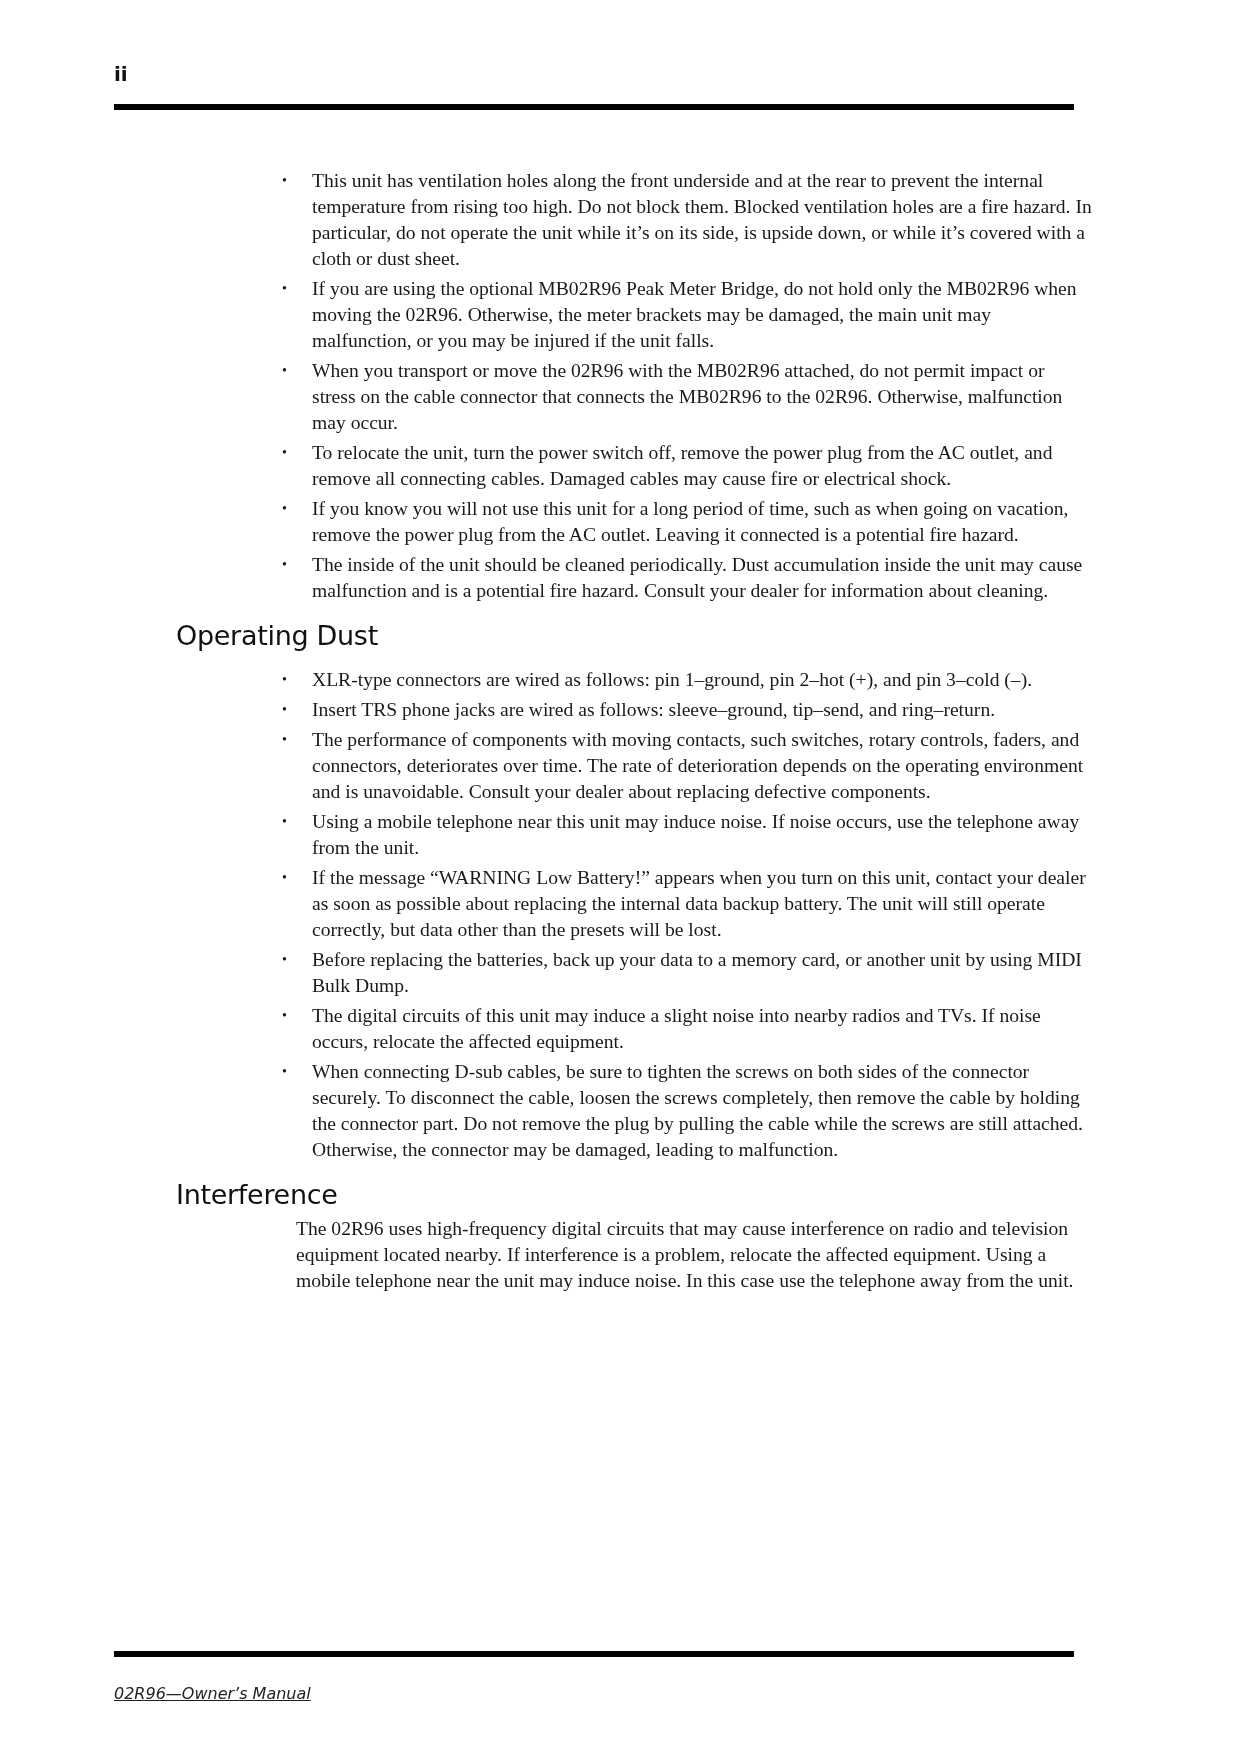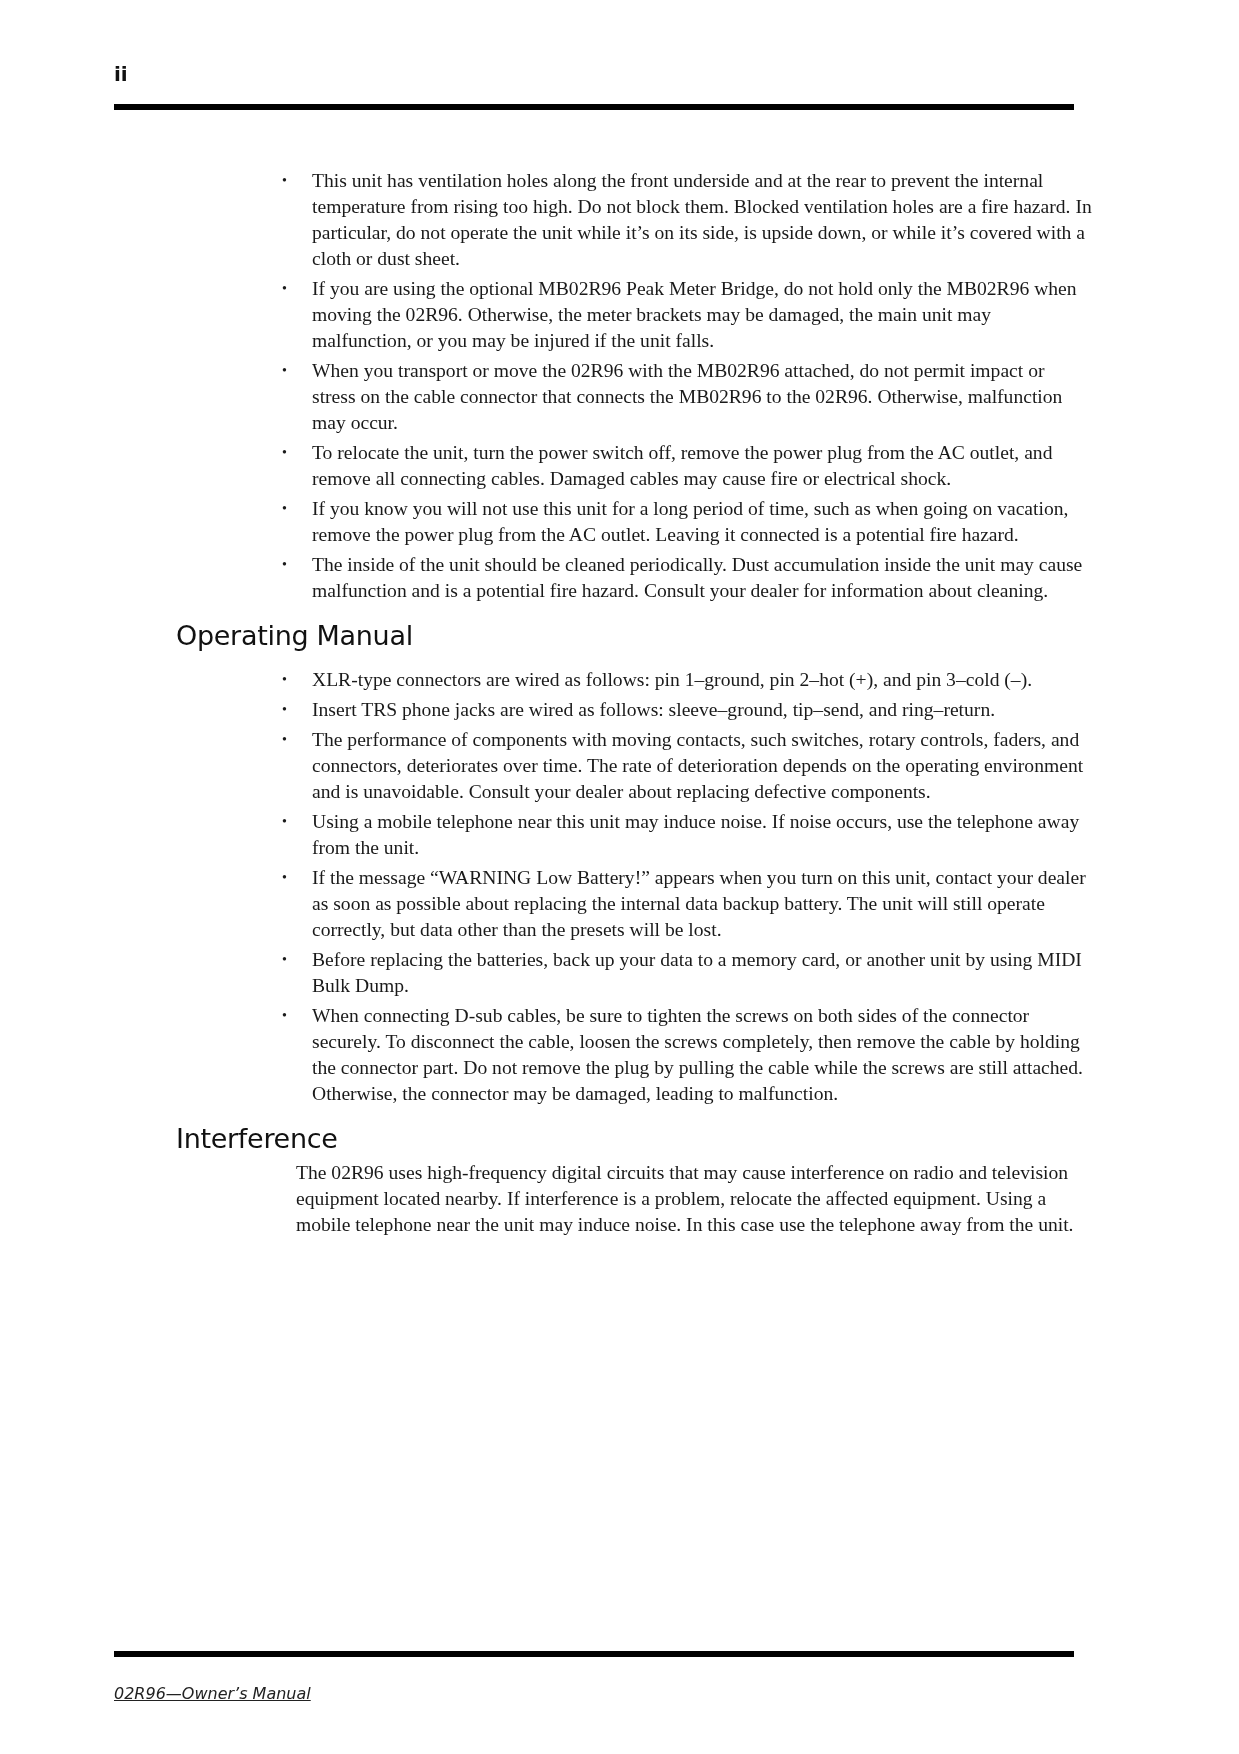--- a/index.html
+++ b/index.html
@@ -24,28 +24,29 @@
 <div class="content">
   <ul class="bullets">
     <li>This unit has ventilation holes along the front underside and at the rear to prevent the internal temperature from rising too high. Do not block them. Blocked ventilation holes are a fire hazard. In particular, do not operate the unit while it’s on its side, is upside down, or while it’s covered with a cloth or dust sheet.</li>
     <li>If you are using the optional MB02R96 Peak Meter Bridge, do not hold only the MB02R96 when moving the 02R96. Otherwise, the meter brackets may be damaged, the main unit may malfunction, or you may be injured if the unit falls.</li>
     <li>When you transport or move the 02R96 with the MB02R96 attached, do not permit impact or stress on the cable connector that connects the MB02R96 to the 02R96. Otherwise, malfunction may occur.</li>
     <li>To relocate the unit, turn the power switch off, remove the power plug from the AC outlet, and remove all connecting cables. Damaged cables may cause fire or electrical shock.</li>
     <li>If you know you will not use this unit for a long period of time, such as when going on vacation, remove the power plug from the AC outlet. Leaving it connected is a potential fire hazard.</li>
     <li>The inside of the unit should be cleaned periodically. Dust accumulation inside the unit may cause malfunction and is a potential fire hazard. Consult your dealer for information about cleaning.</li>
   </ul>
 
-  <h2 class="heading">Operating Manual</h2>
+  <h2 class="heading">Operating Dust</h2>
   <ul class="bullets">
     <li>XLR-type connectors are wired as follows: pin 1–ground, pin 2–hot (+), and pin 3–cold (–).</li>
     <li>Insert TRS phone jacks are wired as follows: sleeve–ground, tip–send, and ring–return.</li>
     <li>The performance of components with moving contacts, such switches, rotary controls, faders, and connectors, deteriorates over time. The rate of deterioration depends on the operating environment and is unavoidable. Consult your dealer about replacing defective components.</li>
     <li>Using a mobile telephone near this unit may induce noise. If noise occurs, use the telephone away from the unit.</li>
     <li>If the message “WARNING Low Battery!” appears when you turn on this unit, contact your dealer as soon as possible about replacing the internal data backup battery. The unit will still operate correctly, but data other than the presets will be lost.</li>
     <li>Before replacing the batteries, back up your data to a memory card, or another unit by using MIDI Bulk Dump.</li>
+    <li>The digital circuits of this unit may induce a slight noise into nearby radios and TVs. If noise occurs, relocate the affected equipment.</li>
     <li>When connecting D-sub cables, be sure to tighten the screws on both sides of the connector securely. To disconnect the cable, loosen the screws completely, then remove the cable by holding the connector part. Do not remove the plug by pulling the cable while the screws are still attached. Otherwise, the connector may be damaged, leading to malfunction.</li>
   </ul>
 
   <h2 class="heading">Interference</h2>
   <p class="para">The 02R96 uses high-frequency digital circuits that may cause interference on radio and television equipment located nearby. If interference is a problem, relocate the affected equipment. Using a mobile telephone near the unit may induce noise. In this case use the telephone away from the unit.</p>
 </div>
 
 <div class="rule-bottom"></div>
 <div class="footer">02R96—Owner’s Manual</div>
 

